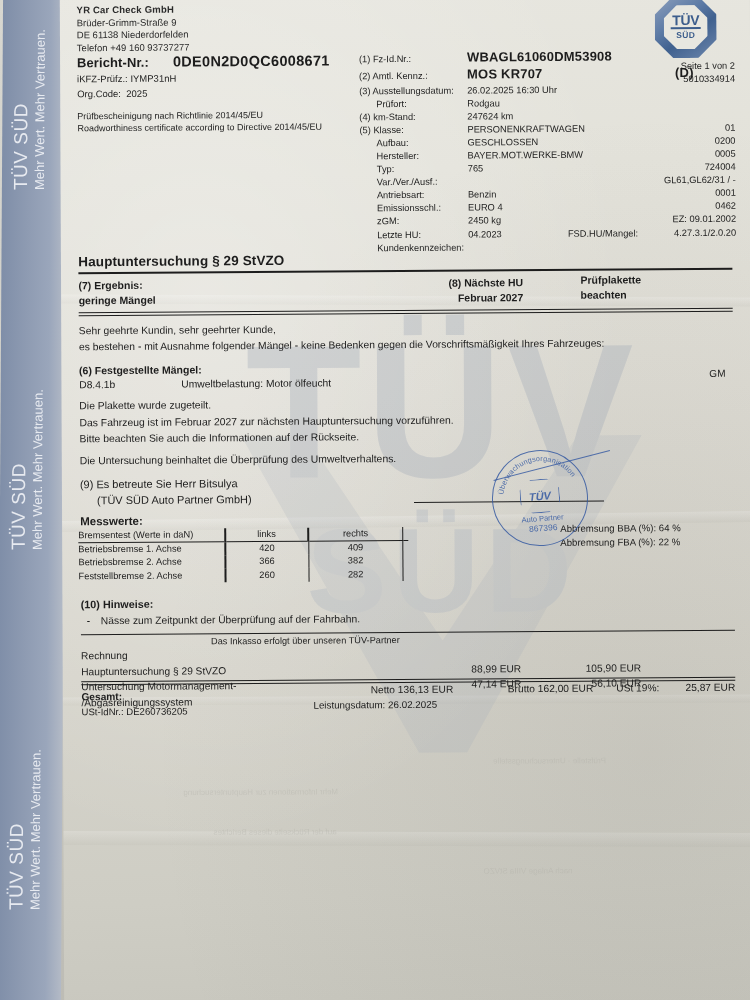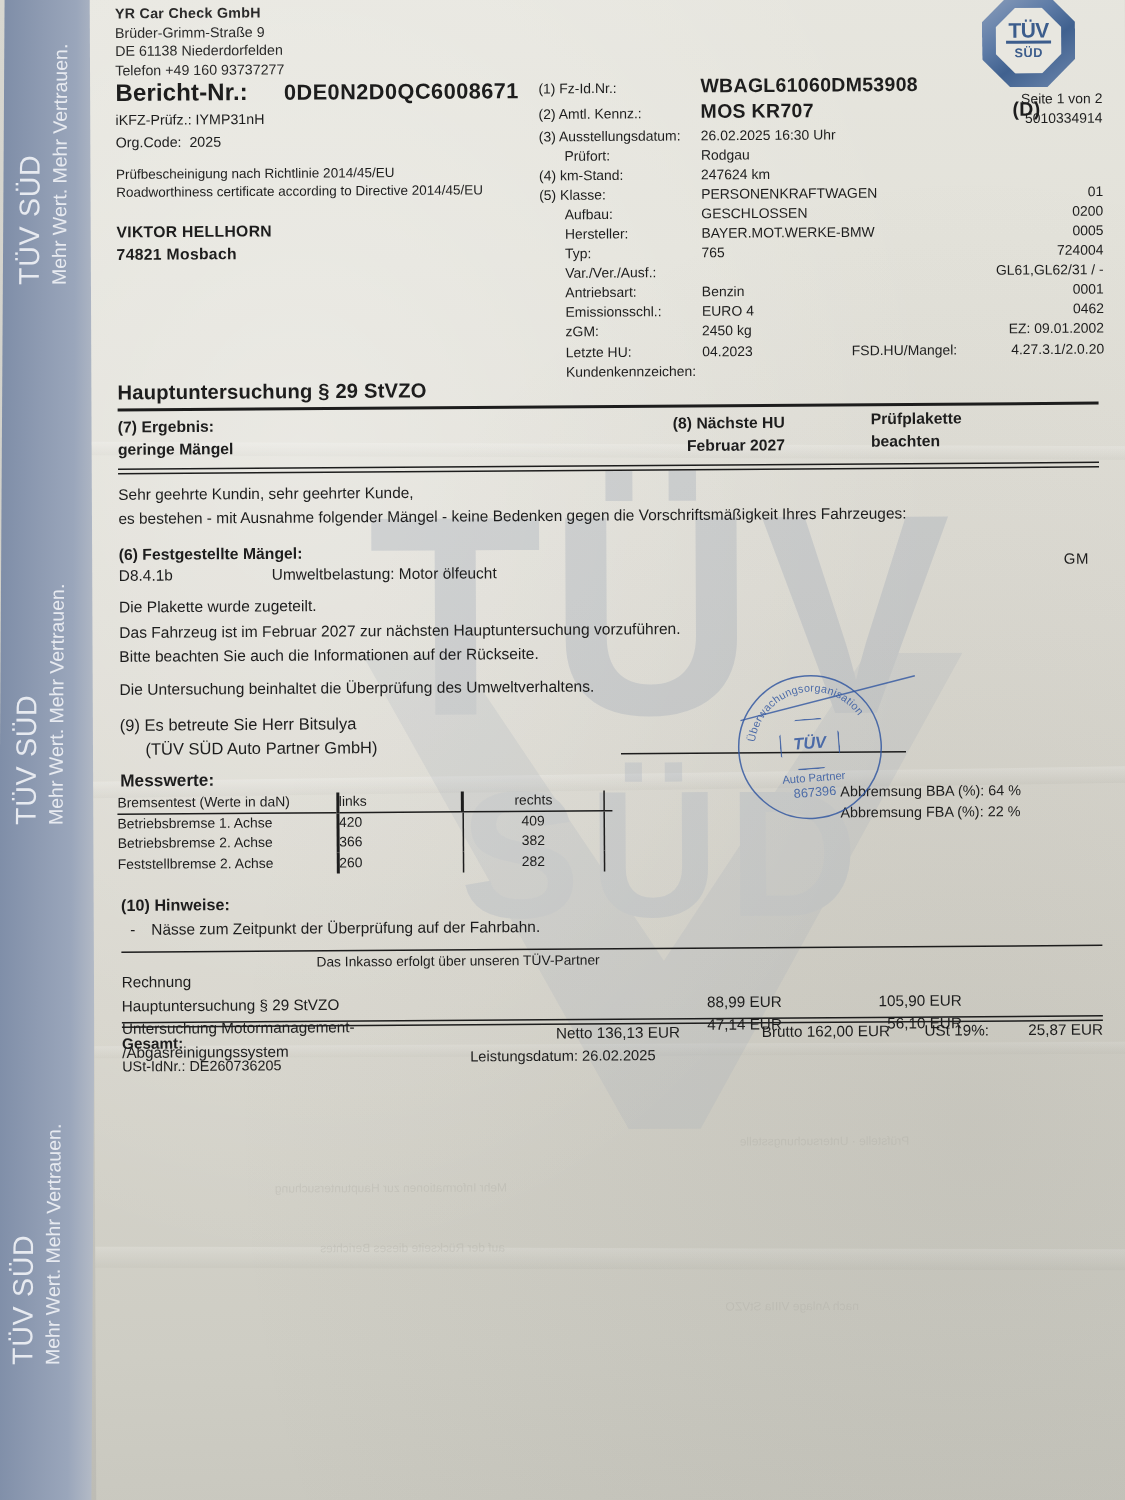--- a/index.html
+++ b/index.html
@@ -98,21 +98,21 @@
     color: #1d1d1d;
   }
   .doc, .doc * { font-family: "Liberation Sans", sans-serif; }
 
   
   .company { position:absolute; left:18px; top:6px; font-size:9.5px; line-height:12.6px; color:#2a2a2a;}
   .company .nm { font-weight:600; letter-spacing:.2px;}
 
   .bericht { position:absolute; left:18px; top:56px; }
   .bericht .row1 { display:flex; align-items:baseline; gap:24px;}
-  .bericht .lbl { font-size:16px; font-weight:bold; letter-spacing:.1px;}
+  .bericht .lbl { font-size:13px; font-weight:bold; letter-spacing:.1px;}
   .bericht .val { font-size:14.5px; font-weight:bold; letter-spacing:.3px;}
   .bericht .sub { font-size:9.5px; line-height:13px; margin-top:2px;}
 
   .directive { position:absolute; left:18px; top:113px; font-size:9px; line-height:11.5px;}
 
   .owner { position:absolute; left:18px; top:150px; font-size:10.5px; line-height:15px; font-weight:600; letter-spacing:.2px;}
 
   
   .grid { position:absolute; left:300px; top:55px; width:376px; font-size:9.3px; line-height:13.05px; }
   .grid .g-row { display:flex; }
@@ -165,21 +165,21 @@
   .betreut .ind { padding-left:17px; display:block;}
 
   .messwerte-h { position:absolute; left:18px; top:517px; font-size:11.5px; font-weight:bold;}
 
   
   .btable { position:absolute; left:16px; top:531px; width:330px; font-size:9.3px; }
   .btable table { border-collapse:collapse; width:100%;}
   .btable td, .btable th { padding:0; font-weight:400; text-align:left; height:13.4px; vertical-align:middle;}
   .btable .hrow th { font-size:9.3px; border-bottom:1.4px solid #1d1d1d;}
   .btable .c-name { width:150px;}
-  .btable .c-l { width:86px; border-left:2.6px solid #1d1d1d;}
+  .btable .c-l { width:86px; text-align:center; border-left:2.6px solid #1d1d1d;}
   .btable .c-r { width:97px; text-align:center; border-left:1.6px solid #1d1d1d; }
   .btable .endbar { width:6px; border-left:1.6px solid #1d1d1d;}
   .btable .hrow .c-l, .btable .hrow .c-r { border-left-width:2.4px;}
 
   .abbr { position:absolute; left:498px; top:527px; font-size:9.6px; line-height:14px; white-space:nowrap;}
 
   
   .stamp {
     position:absolute; left:430px; top:455px; width:96px; height:96px;
     border:1.6px solid #2f55a0; border-radius:50%;
@@ -301,24 +301,20 @@
           <span>Org.Code:</span>
           &nbsp;<span>2025</span>
         </div>
       </div>
 
       <div class="directive">
         <div>Prüfbescheinigung nach Richtlinie 2014/45/EU</div>
         <div>Roadworthiness certificate according to Directive 2014/45/EU</div>
       </div>
 
-      <div class="owner">
-        <div>VIKTOR HELLHORN</div>
-        <div>74821 Mosbach</div>
-      </div>
 
       <div class="logo">
         <div class="oct">
           <div class="inner">
             <div class="t1">TÜV</div>
             <div class="bar"></div>
             <div class="t2">SÜD</div>
           </div>
         </div>
       </div>

